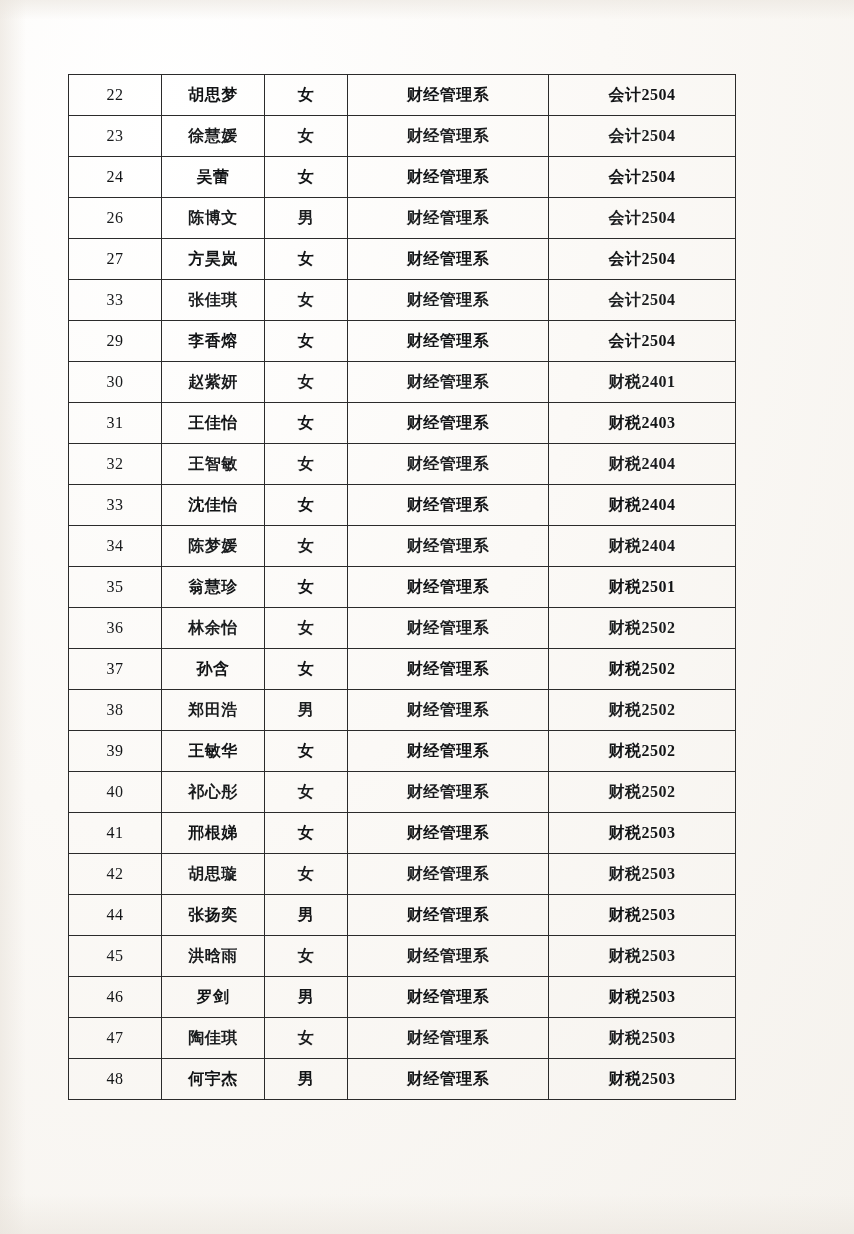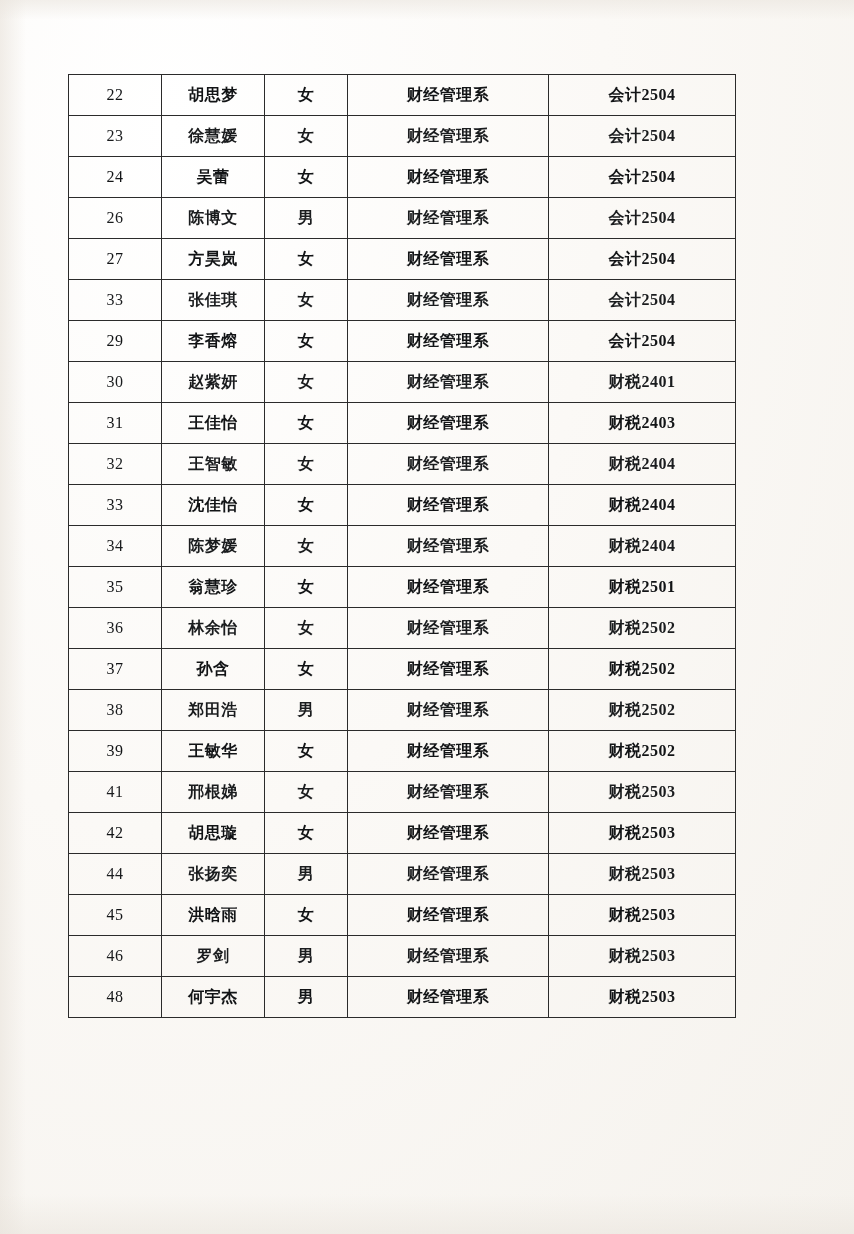--- a/index.html
+++ b/index.html
@@ -198,20 +198,27 @@
           <td class="c-class">财税2502</td>
         </tr>
         <tr>
           <td class="c-index">39</td>
           <td class="c-name">王敏华</td>
           <td class="c-gender">女</td>
           <td class="c-dept">财经管理系</td>
           <td class="c-class">财税2502</td>
         </tr>
         <tr>
+          <td class="c-index">40</td>
+          <td class="c-name">祁心彤</td>
+          <td class="c-gender">女</td>
+          <td class="c-dept">财经管理系</td>
+          <td class="c-class">财税2502</td>
+        </tr>
+        <tr>
           <td class="c-index">41</td>
           <td class="c-name">邢根娣</td>
           <td class="c-gender">女</td>
           <td class="c-dept">财经管理系</td>
           <td class="c-class">财税2503</td>
         </tr>
         <tr>
           <td class="c-index">42</td>
           <td class="c-name">胡思璇</td>
           <td class="c-gender">女</td>
@@ -229,20 +236,27 @@
           <td class="c-index">45</td>
           <td class="c-name">洪晗雨</td>
           <td class="c-gender">女</td>
           <td class="c-dept">财经管理系</td>
           <td class="c-class">财税2503</td>
         </tr>
         <tr>
           <td class="c-index">46</td>
           <td class="c-name">罗剑</td>
           <td class="c-gender">男</td>
+          <td class="c-dept">财经管理系</td>
+          <td class="c-class">财税2503</td>
+        </tr>
+        <tr>
+          <td class="c-index">47</td>
+          <td class="c-name">陶佳琪</td>
+          <td class="c-gender">女</td>
           <td class="c-dept">财经管理系</td>
           <td class="c-class">财税2503</td>
         </tr>
         <tr>
           <td class="c-index">48</td>
           <td class="c-name">何宇杰</td>
           <td class="c-gender">男</td>
           <td class="c-dept">财经管理系</td>
           <td class="c-class">财税2503</td>
         </tr>

